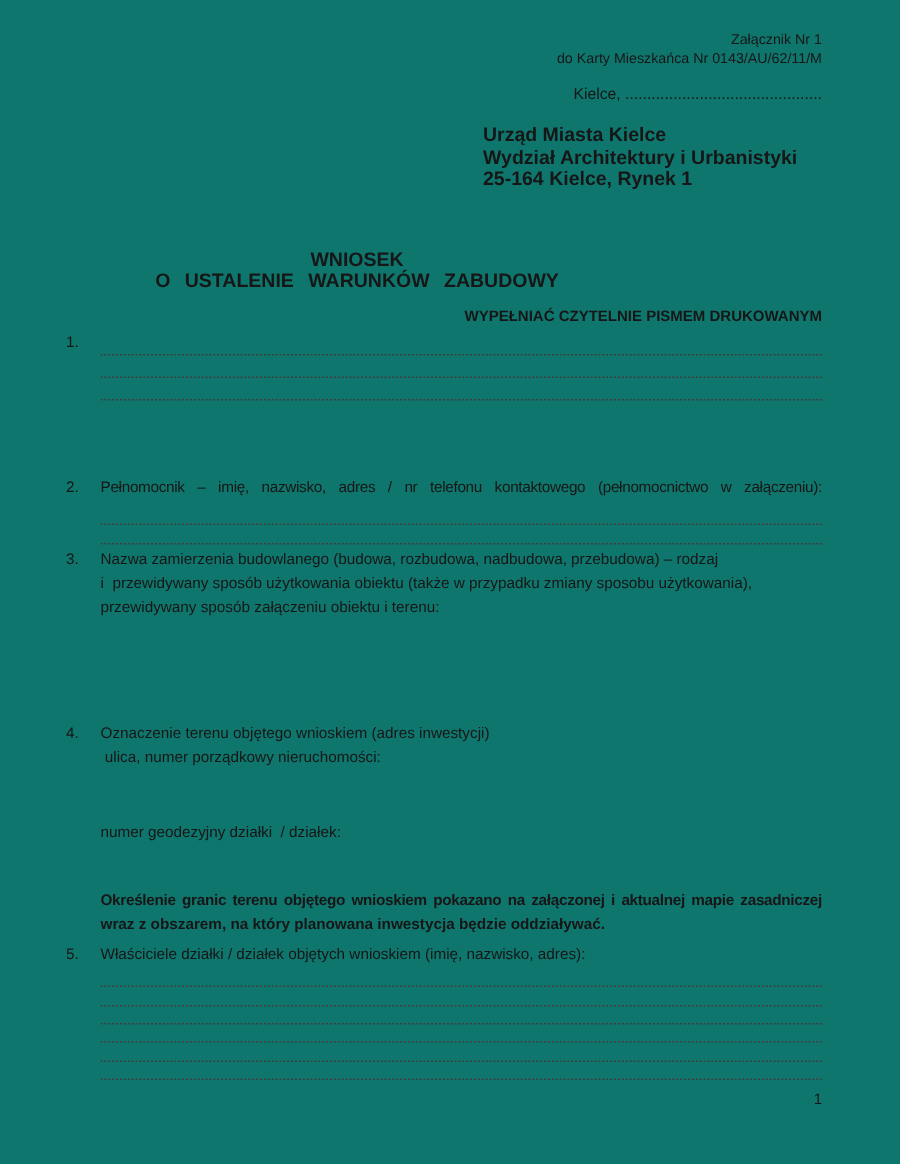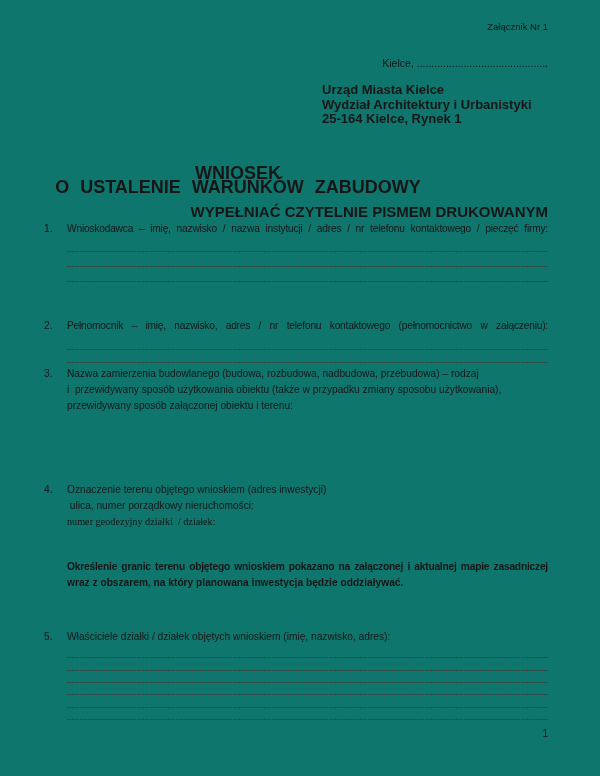--- a/index.html
+++ b/index.html
@@ -27,27 +27,27 @@
   }
   .office {
     top: 83px; left: 322px;
     font-weight: bold;
     font-size: 13px; line-height: 14.5px;
   }
   .title {
     top: 166px; left: 0; width: 476px;
     text-align: center;
     font-weight: bold;
-    font-size: 18px; line-height: 14px;
+    font-size: 13px; line-height: 14px;
   }
   .title .t2 { word-spacing: 6px; }
   .instruction {
     top: 206px; right: 52px;
     font-weight: bold;
-    font-size: 15px; line-height: 12px;
+    font-size: 10px; line-height: 12px;
     text-align: right;
   }
 
   
   .item {
     position: absolute;
     left: 44px; width: 504px;
     display: flex;
     font-size: 10.2px; line-height: 15px;
   }
@@ -69,57 +69,57 @@
     background-repeat: repeat-x;
     background-position: left bottom;
   }
   .dots-a { margin-top: 1px; }
   .dots-a .dotline { height: 15px; }
   .dots-b { margin-top: 5px; }
   .dots-b .dotline { height: 12.5px; }
   .dots-c { margin-top: 1px; }
   .dots-c .dotline { height: 12.4px; }
 
-  .sub-label { line-height: 16px; font-family: Liberation Serif, serif; }
+  .sub-label { margin-top: 34px; line-height: 16px; }
   .note { margin-top: 29px; font-weight: bold; }
 
   .pagenum {
     top: 728px; right: 52px;
     font-size: 10px; line-height: 12px;
     text-align: right;
   }
 </style>
 </head>
 <body>
 
 <div class="page">
 
   <div class="abs attach">
     <div>Załącznik Nr 1</div>
+    <div>do Karty Mieszkańca Nr 0143/AU/62/11/M</div>
   </div>
 
   <div class="abs dateline">Kielce, .............................................</div>
 
   <div class="abs office">
     <div>Urząd Miasta Kielce</div>
     <div>Wydział Architektury i Urbanistyki</div>
     <div>25-164 Kielce, Rynek 1</div>
   </div>
 
   <div class="abs title">
     <div class="t1">WNIOSEK</div>
     <div class="t2">O USTALENIE WARUNKÓW ZABUDOWY</div>
   </div>
 
   <div class="abs instruction">WYPEŁNIAĆ CZYTELNIE PISMEM DRUKOWANYM</div>
 
   <div class="item" style="top:221px">
     <div class="num">1.</div>
     <div class="ibody">
-      <div class="label fit">Wnioskodawca – imię, nazwisko / nazwa instytucji / adres / nr telefonu kontaktowego / pieczęć firmy:</div>
       <div class="dots-a">
           <div class="dotline"></div>
           <div class="dotline"></div>
           <div class="dotline"></div>
         </div>
     </div>
   </div>
 
   <div class="item" style="top:318px">
     <div class="num">2.</div>
@@ -130,21 +130,21 @@
           <div class="dotline"></div>
         </div>
     </div>
   </div>
 
   <div class="item" style="top:366px">
     <div class="num">3.</div>
     <div class="ibody">
       <div class="tline pre">Nazwa zamierzenia budowlanego (budowa, rozbudowa, nadbudowa, przebudowa) – rodzaj</div>
       <div class="tline pre">i  przewidywany sposób użytkowania obiektu (także w przypadku zmiany sposobu użytkowania),</div>
-      <div class="tline pre">przewidywany sposób załączonej obiektu i terenu:</div>
+      <div class="tline pre">przewidywany sposób załączeniu obiektu i terenu:</div>
     </div>
   </div>
 
   <div class="item" style="top:482px">
     <div class="num">4.</div>
     <div class="ibody">
       <div class="tline pre">Oznaczenie terenu objętego wnioskiem (adres inwestycji)</div>
       <div class="tline pre"> ulica, numer porządkowy nieruchomości:</div>
       <div class="sub-label pre">numer geodezyjny działki  / działek:</div>
       <div class="note">

